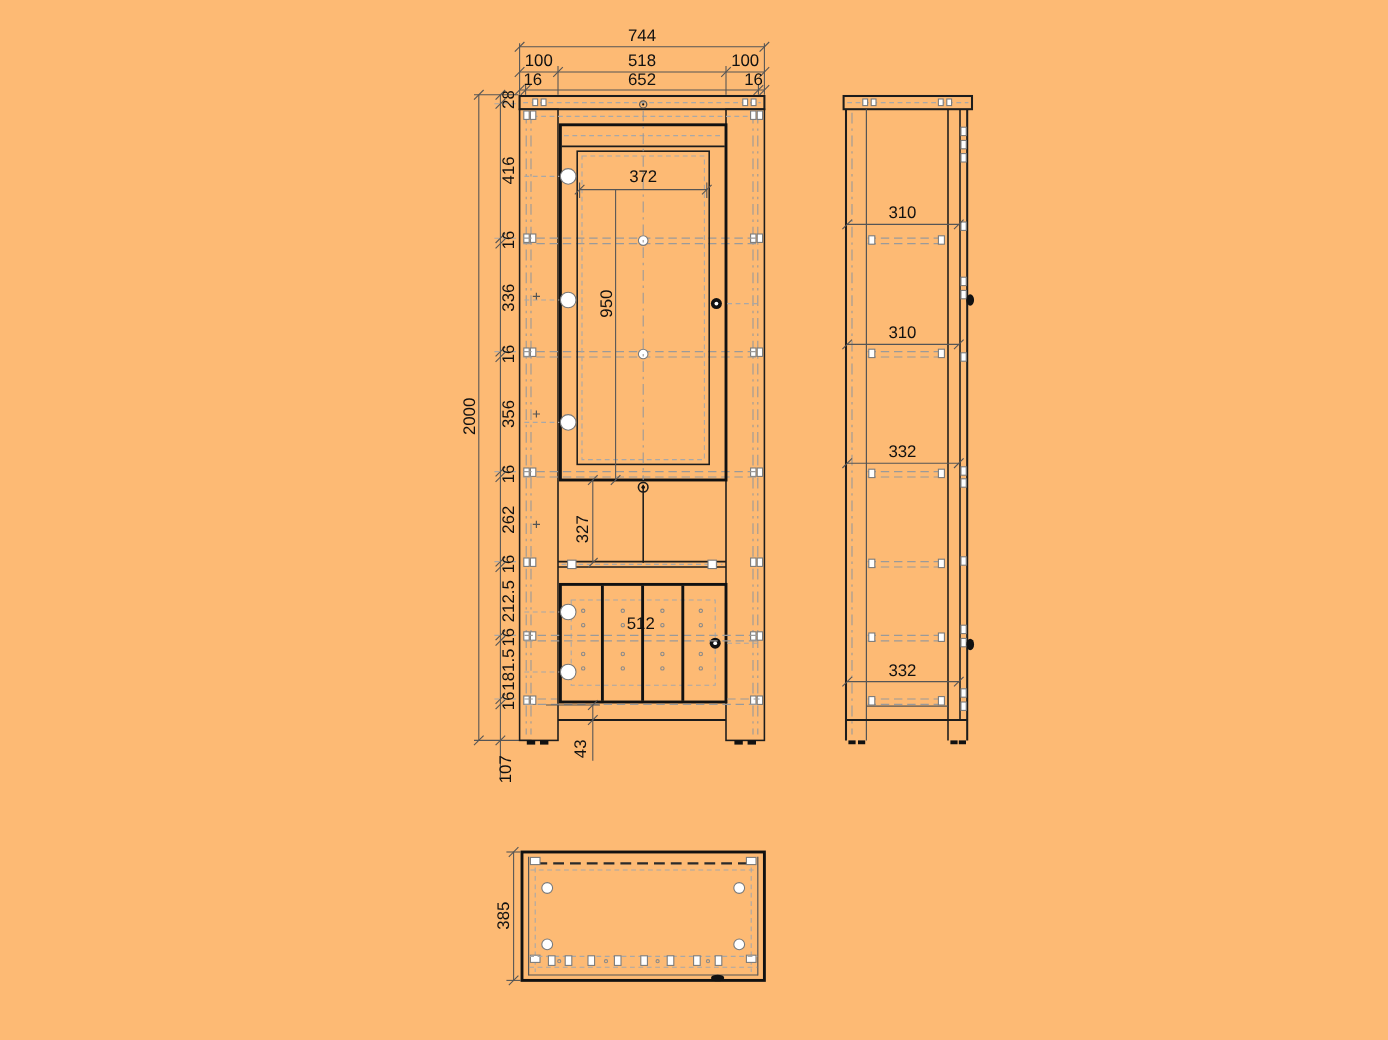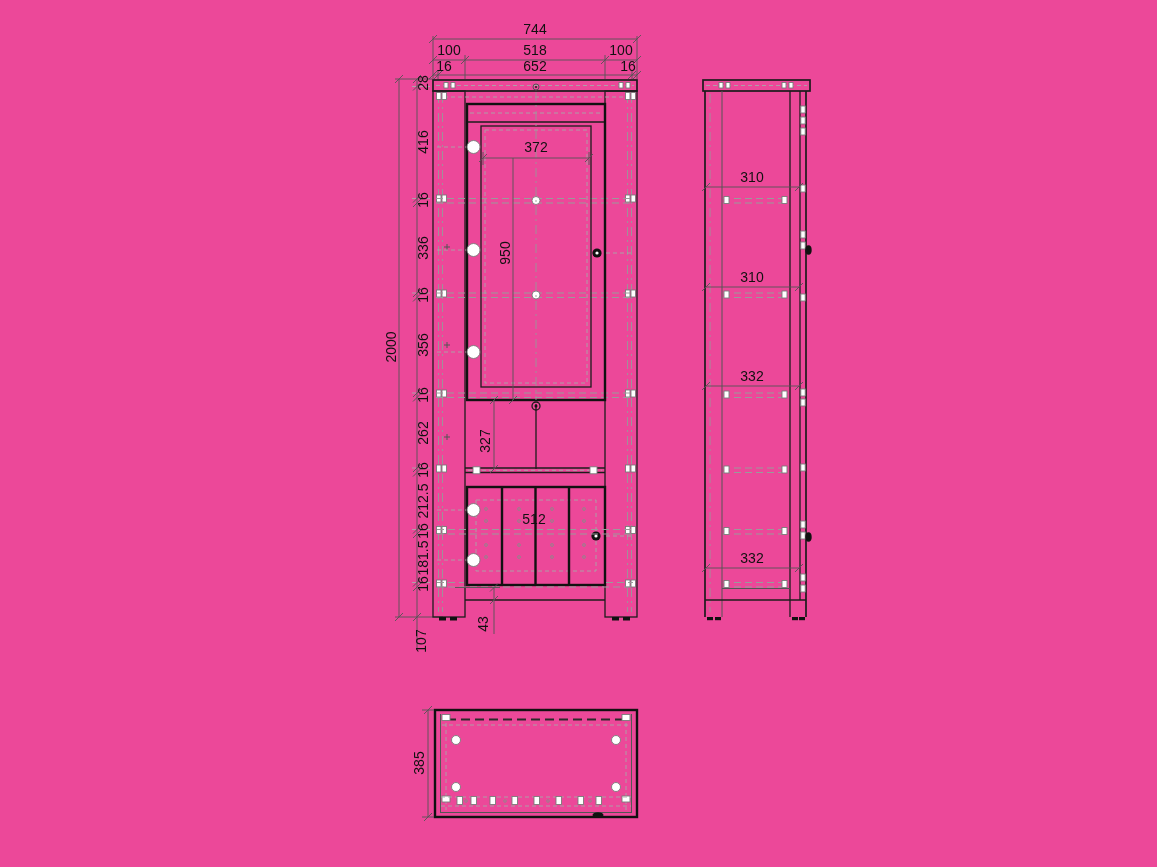--- a/index.html
+++ b/index.html
@@ -1,16 +1,16 @@
 <!DOCTYPE html>
 <html><head>
 <meta charset="utf-8">
 <style>
   html,body{margin:0;padding:0;background:#fff;}
-  .stage{position:relative;width:1157px;height:867px;background:#ec4899;overflow:hidden;}
+  .stage{position:relative;width:1157px;height:867px;background:#fdba74;overflow:hidden;}
   svg{position:absolute;left:0;top:0;}
   .s1{stroke:#1c1c1c;stroke-width:1.3;fill:none;}
   .s15{stroke:#1c1c1c;stroke-width:1.7;fill:none;}
   .s2{stroke:#111;stroke-width:2.4;fill:none;}
   .sg{stroke:#555;stroke-width:1;fill:none;}
   .hid{stroke:#9a9a9a;stroke-width:1;fill:none;stroke-dasharray:7 4;}
   .hid2{stroke:#a8a8a8;stroke-width:0.9;fill:none;stroke-dasharray:4 3;}
   .cl{stroke:#999;stroke-width:0.9;fill:none;stroke-dasharray:9 4 2 4;}
   .fit{stroke:#7a7a7a;stroke-width:0.9;fill:#fff;}
   .dim{stroke:#555;stroke-width:0.9;fill:none;}

